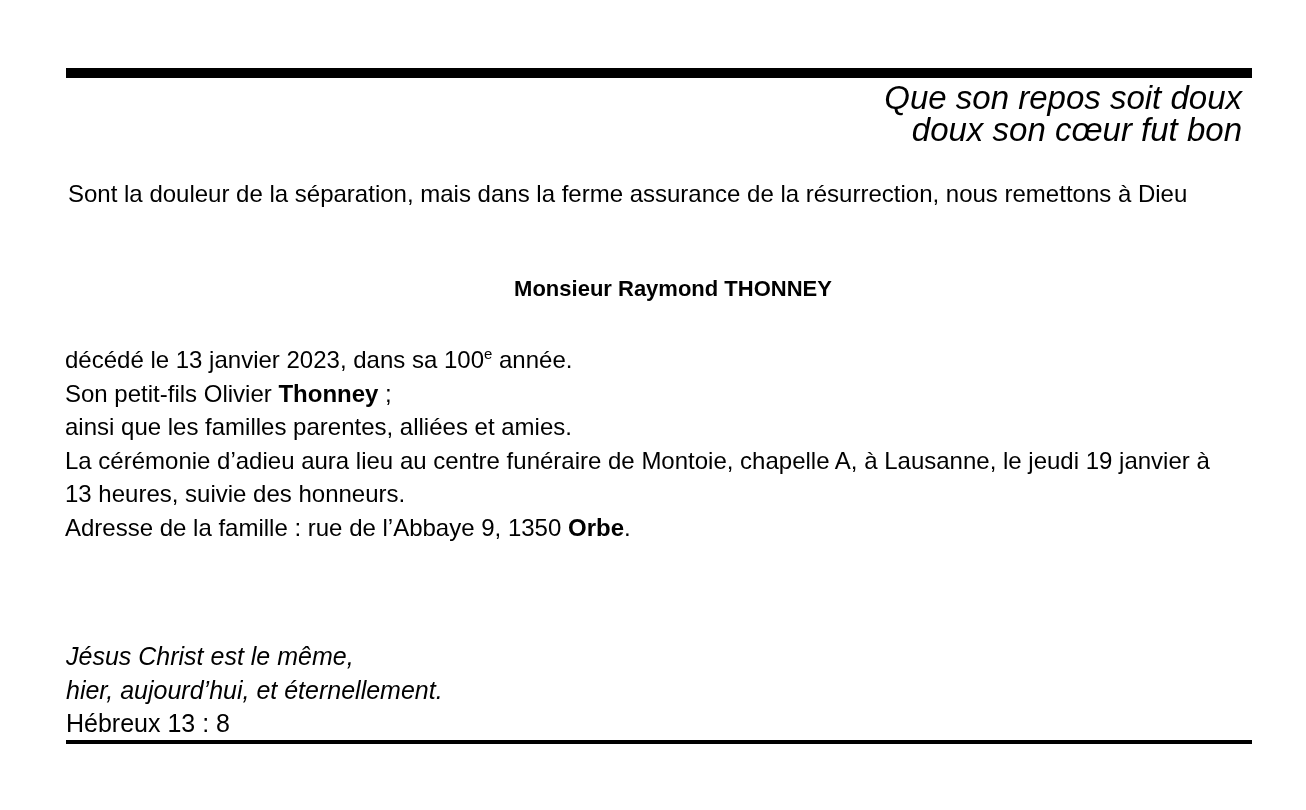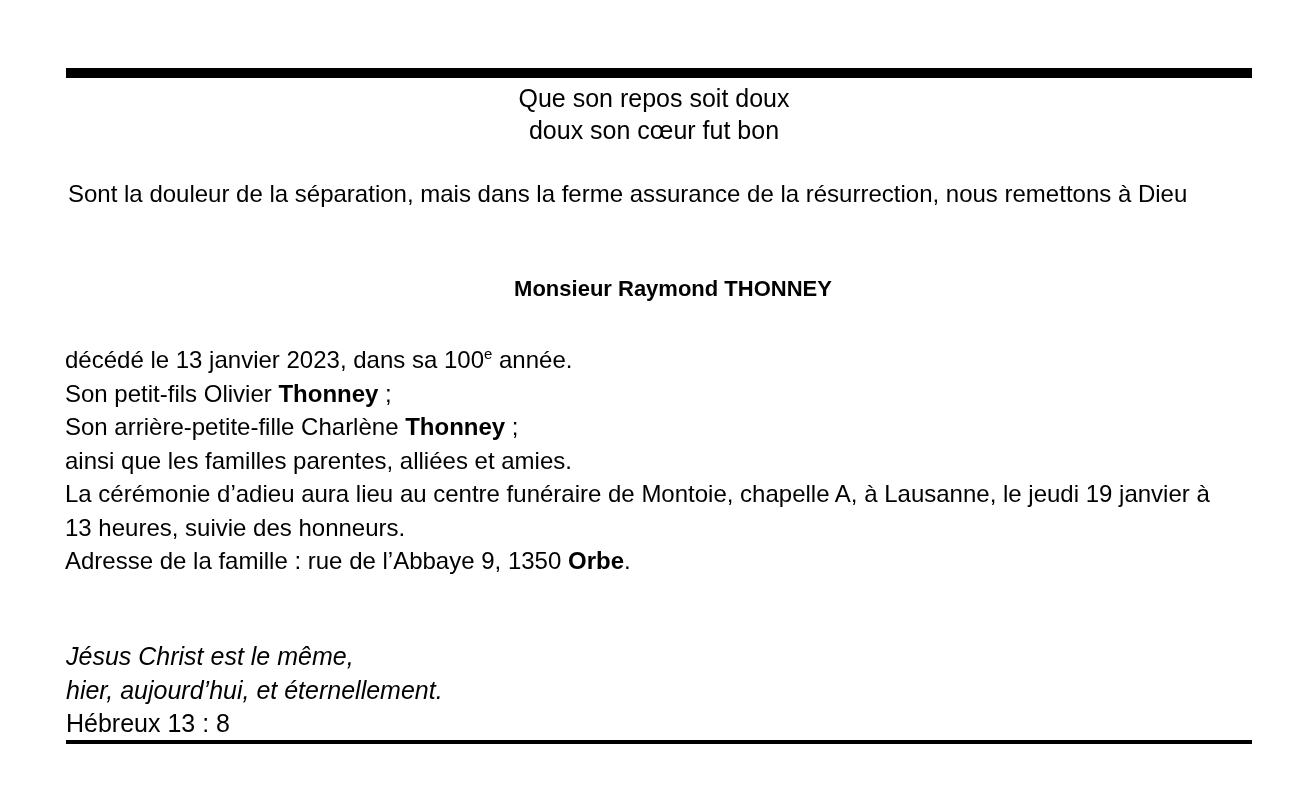--- a/index.html
+++ b/index.html
@@ -32,22 +32,23 @@
     left: 66px;
     top: 740px;
     width: 1186px;
     height: 4px;
   }
   .epigraph {
     position: absolute;
     left: 66px;
     top: 82px;
     width: 1176px;
-    text-align: center;
-    font-size: 25px;
+    text-align: right;
+    font-style: italic;
+    font-size: 33px;
     line-height: 32px;
     white-space: nowrap;
   }
   .intro {
     position: absolute;
     left: 68px;
     top: 177px;
     width: 1150px;
     font-size: 24px;
     line-height: 33px;
@@ -101,21 +102,20 @@
     <div>doux son cœur fut bon</div>
   </div>
 
   <div class="intro">Sont la douleur de la séparation, mais dans la ferme assurance de la résurrection, nous remettons à Dieu</div>
 
   <div class="deceased-title">Monsieur Raymond THONNEY</div>
 
   <div class="body-text" id="body-lines">
       <div><span>décédé le 13 janvier 2023, dans sa 100</span><sup>e</sup><span> année.</span></div>
       <div><span>Son petit-fils Olivier </span><span class="bold">Thonney</span><span> ;</span></div>
-      <div><span>Son arrière-petite-fille Charlène </span><span class="bold">Thonney</span><span> ;</span></div>
       <div><span>ainsi que les familles parentes, alliées et amies.</span></div>
       <div><span>La cérémonie d’adieu aura lieu au centre funéraire de Montoie, chapelle A, à Lausanne, le jeudi 19 janvier à 13 heures, suivie des honneurs.</span></div>
       <div><span>Adresse de la famille : rue de l’Abbaye 9, 1350 </span><span class="bold">Orbe</span><span>.</span></div>
     </div>
 
   <div class="closing-quote">
     <div class="quote-line">Jésus Christ est le même,</div>
     <div class="quote-line">hier, aujourd’hui, et éternellement.</div>
     <div class="quote-ref">Hébreux 13 : 8</div>
   </div>

